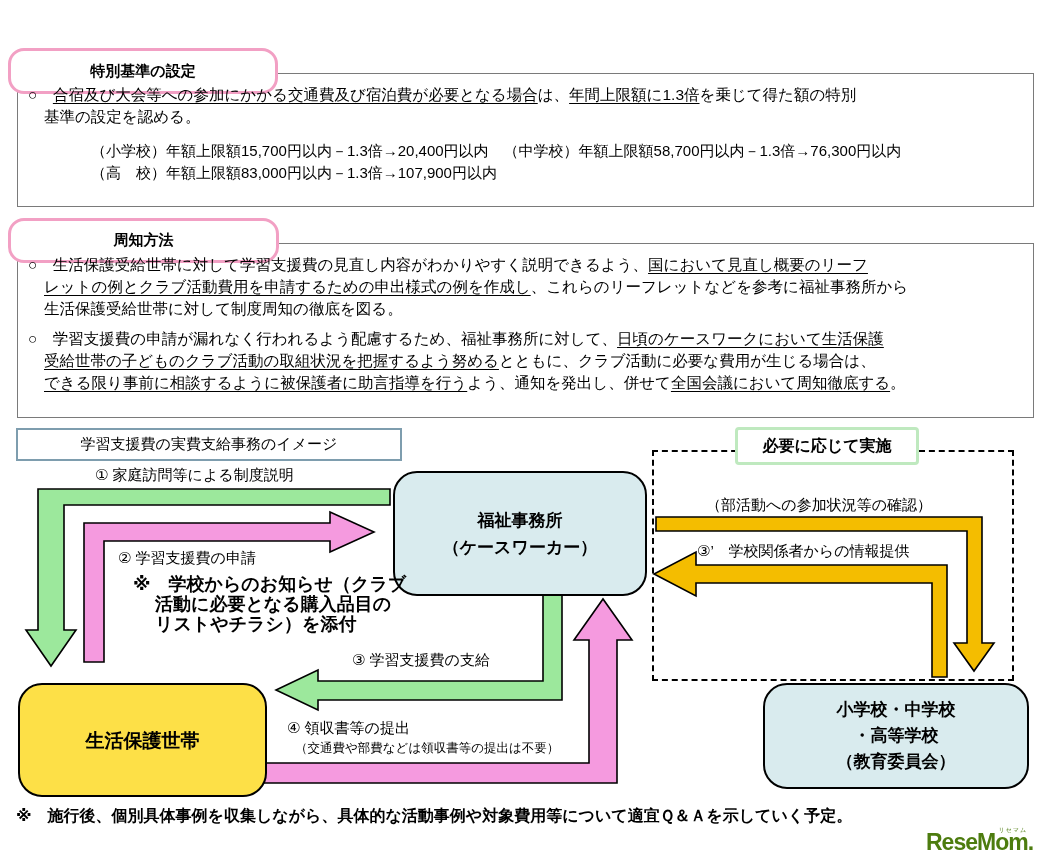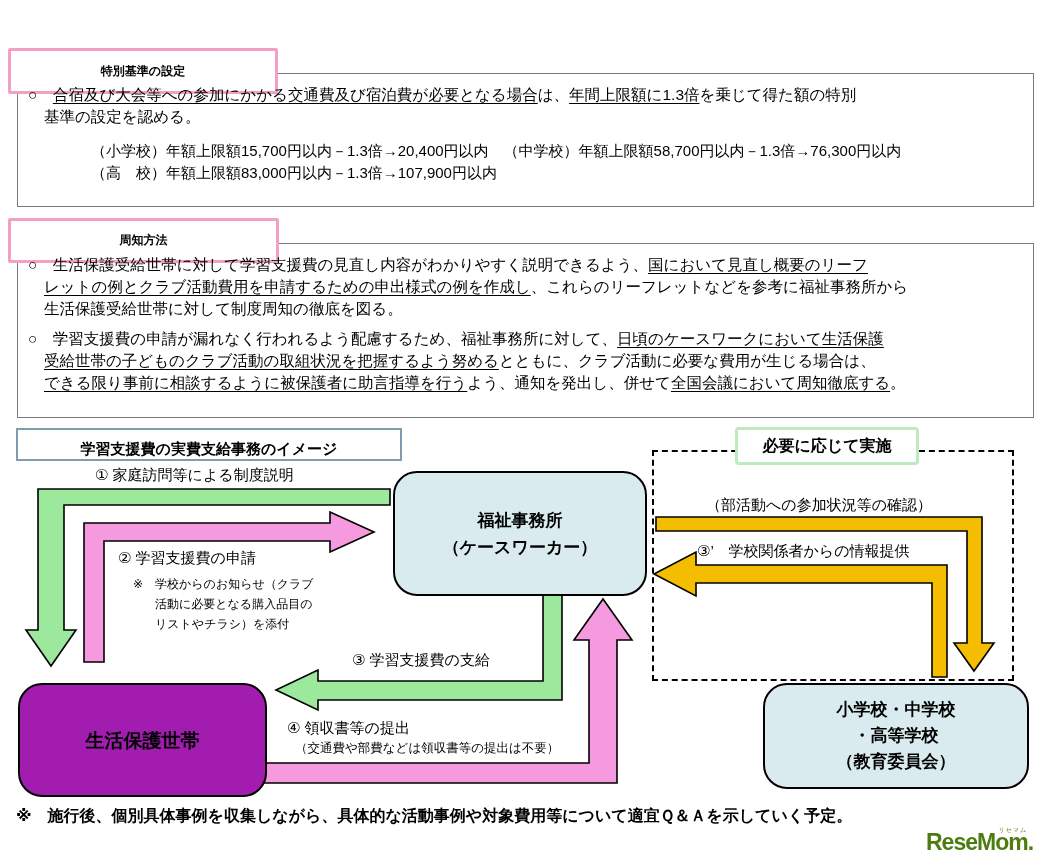--- a/index.html
+++ b/index.html
@@ -1,49 +1,49 @@
 <!DOCTYPE html>
 <html><head>
 <meta charset="utf-8">
 <style>
   html,body{margin:0;padding:0;background:#fff;}
   .page{position:relative;width:1042px;height:865px;background:#ffffff;overflow:hidden;
         font-family:"Liberation Sans","DejaVu Sans",sans-serif;color:#000;}
 
   
-  .pink-label{position:absolute;background:#fff;border:3px solid #F2A0C4;border-radius:2px;
+  .pink-label{position:absolute;background:#fff;border:3px solid #F2A0C4;border-radius:16px;
               display:flex;align-items:center;justify-content:center;
-              font-size:12px;font-weight:bold;z-index:3;}
+              font-size:15px;font-weight:bold;z-index:3;}
 
   
   .content-box{position:absolute;background:#fff;border:1.5px solid #7a7a7a;z-index:1;}
 
   
   .rich{position:absolute;z-index:4;font-size:15.5px;line-height:22px;font-weight:500;white-space:nowrap;}
   .rich .tline{padding-left:16px;}
   .rich .tline:first-child{padding-left:0;}
   .rich.noindent .tline{padding-left:0;}
   .u{text-decoration:underline;text-underline-offset:3px;}
 
   
   .outline-box{position:absolute;background:#fff;border:2px solid #7E9DAE;
-               display:flex;align-items:flex-end;justify-content:center;
-               font-size:15px;font-weight:700;z-index:3;}
+               display:flex;align-items:center;justify-content:center;
+               font-size:15px;font-weight:400;z-index:3;}
   .green-label{position:absolute;background:#fff;border:3px solid #BFE9BF;border-radius:4px;
                display:flex;align-items:center;justify-content:center;
                font-size:16px;font-weight:bold;z-index:4;}
   .dashed-box{position:absolute;border:2px dashed #000;z-index:1;}
   .node{position:absolute;background:#D9EBEE;border:2px solid #000;border-radius:24px;
         display:flex;flex-direction:column;align-items:center;justify-content:center;
         text-align:center;z-index:5;font-weight:700;}
   .node .nline{line-height:27px;}
 
   .flow-label{position:absolute;z-index:6;font-size:15px;font-weight:500;white-space:nowrap;}
   .flow-sub{position:absolute;z-index:6;font-size:12.5px;font-weight:500;white-space:nowrap;}
-  .flow-note{position:absolute;z-index:6;font-size:12px;line-height:20px;font-weight:400;white-space:nowrap;}
+  .flow-note{position:absolute;z-index:6;font-size:18px;line-height:20px;font-weight:700;white-space:nowrap;}
 
   .arrow-layer{position:absolute;left:0;top:0;z-index:2;pointer-events:none;}
   .arrow-layer polygon{stroke:#000;stroke-width:1.6;stroke-linejoin:miter;}
 
   .footnote{position:absolute;left:16px;top:806px;font-size:16px;font-weight:600;z-index:6;white-space:nowrap;}
 
   .logo{position:absolute;left:926px;top:829px;z-index:6;}
   .logo .logo-text{font-size:23px;font-weight:bold;letter-spacing:-1px;font-style:normal;}
   .logo .logo-ruby{position:absolute;right:6px;top:-3px;font-size:6px;letter-spacing:1px;}
 </style>
@@ -95,21 +95,21 @@
     <polygon points="543,592 562,592 562,700 318,700 318,710 276,690 318,670 318,681 543,681" fill="#9CE89C"></polygon>
     <polygon points="263,763 589,763 589,640 574,640 603,599 632,640 617,640 617,783 263,783" fill="#F59ADF"></polygon>
     <polygon points="656,517 982,517 982,643 994,643 974,671 954,643 967,643 967,531 656,531" fill="#F4BD00"></polygon>
     <polygon points="932,677 932,583 696,583 696,596 654,574 696,552 696,565 947,565 947,677" fill="#F4BD00"></polygon>
   </svg>
 
   <div class="node" style="left: 393px; top: 471px; width: 250px; height: 121px; font-size: 17px; background: rgb(217, 235, 238);">
     <div class="nline">福祉事務所</div>
     <div class="nline">（ケースワーカー）</div>
   </div>
-  <div class="node" style="left: 18px; top: 683px; width: 245px; height: 110px; font-size: 19px; background: #a21caf;">
+  <div class="node" style="left: 18px; top: 683px; width: 245px; height: 110px; font-size: 19px; background: #fde047;">
     <div class="nline">生活保護世帯</div>
   </div>
   <div class="node" style="left: 763px; top: 683px; width: 262px; height: 102px; font-size: 17px; background: rgb(217, 235, 238);">
     <div class="nline" style="line-height:26px;">小学校・中学校</div>
     <div class="nline" style="line-height:26px;">・高等学校</div>
     <div class="nline" style="line-height:26px;">（教育委員会）</div>
   </div>
 
   <div class="flow-label" style="left:95px;top:466px;">① 家庭訪問等による制度説明</div>
 

